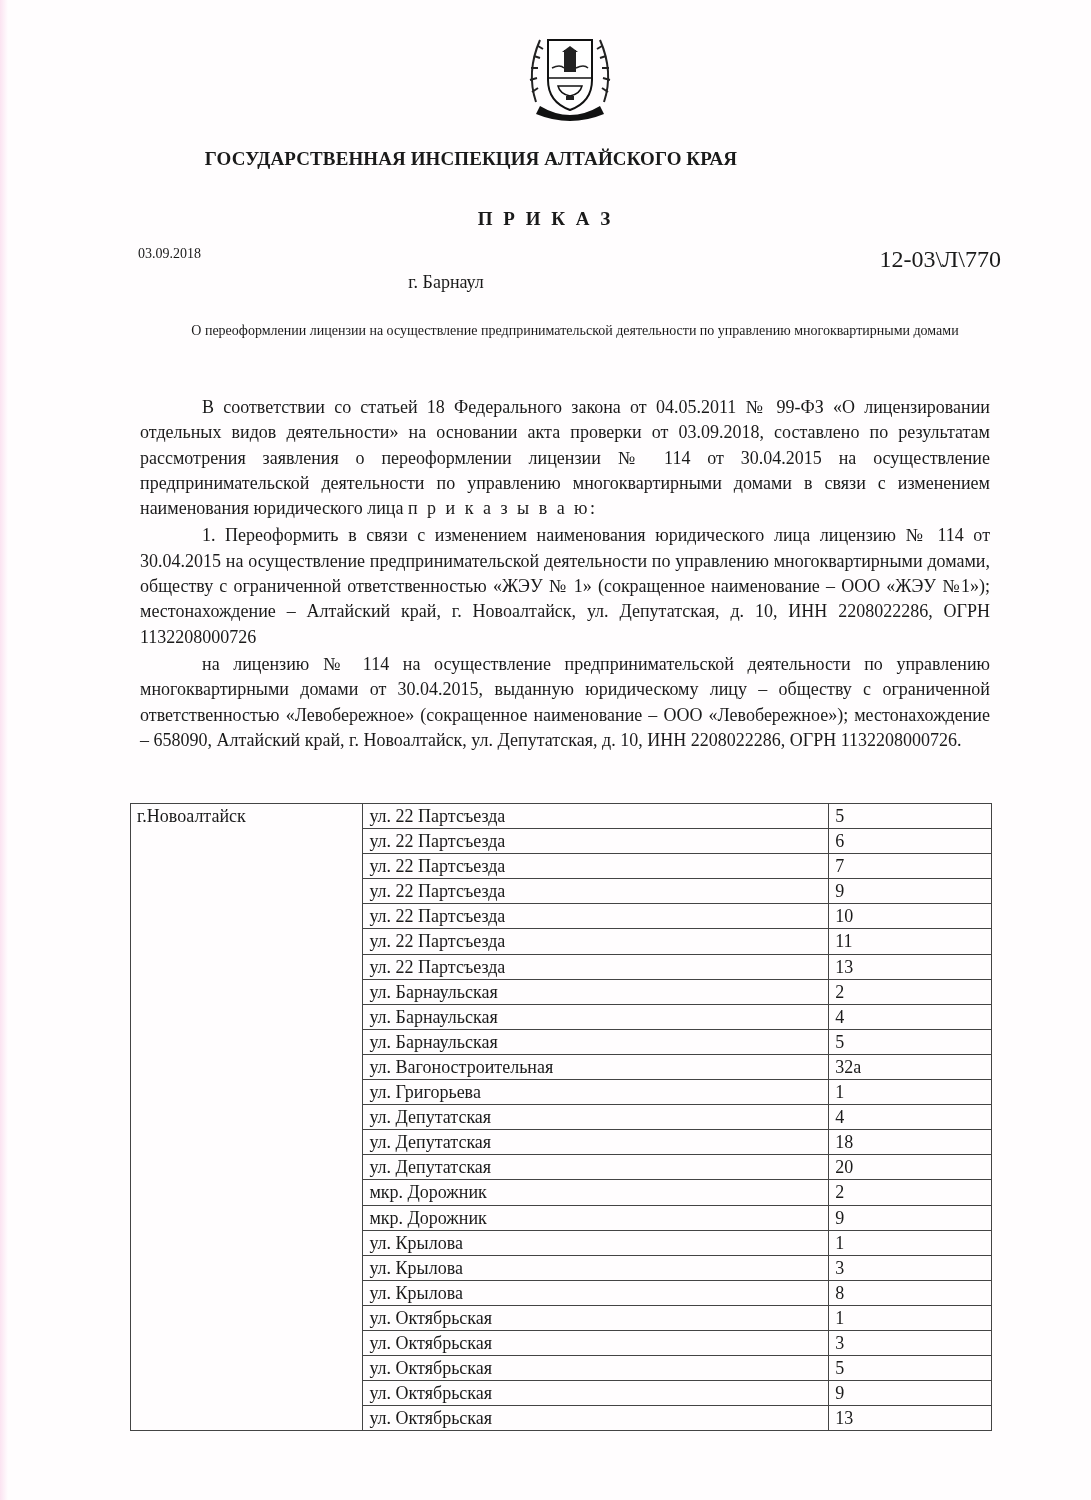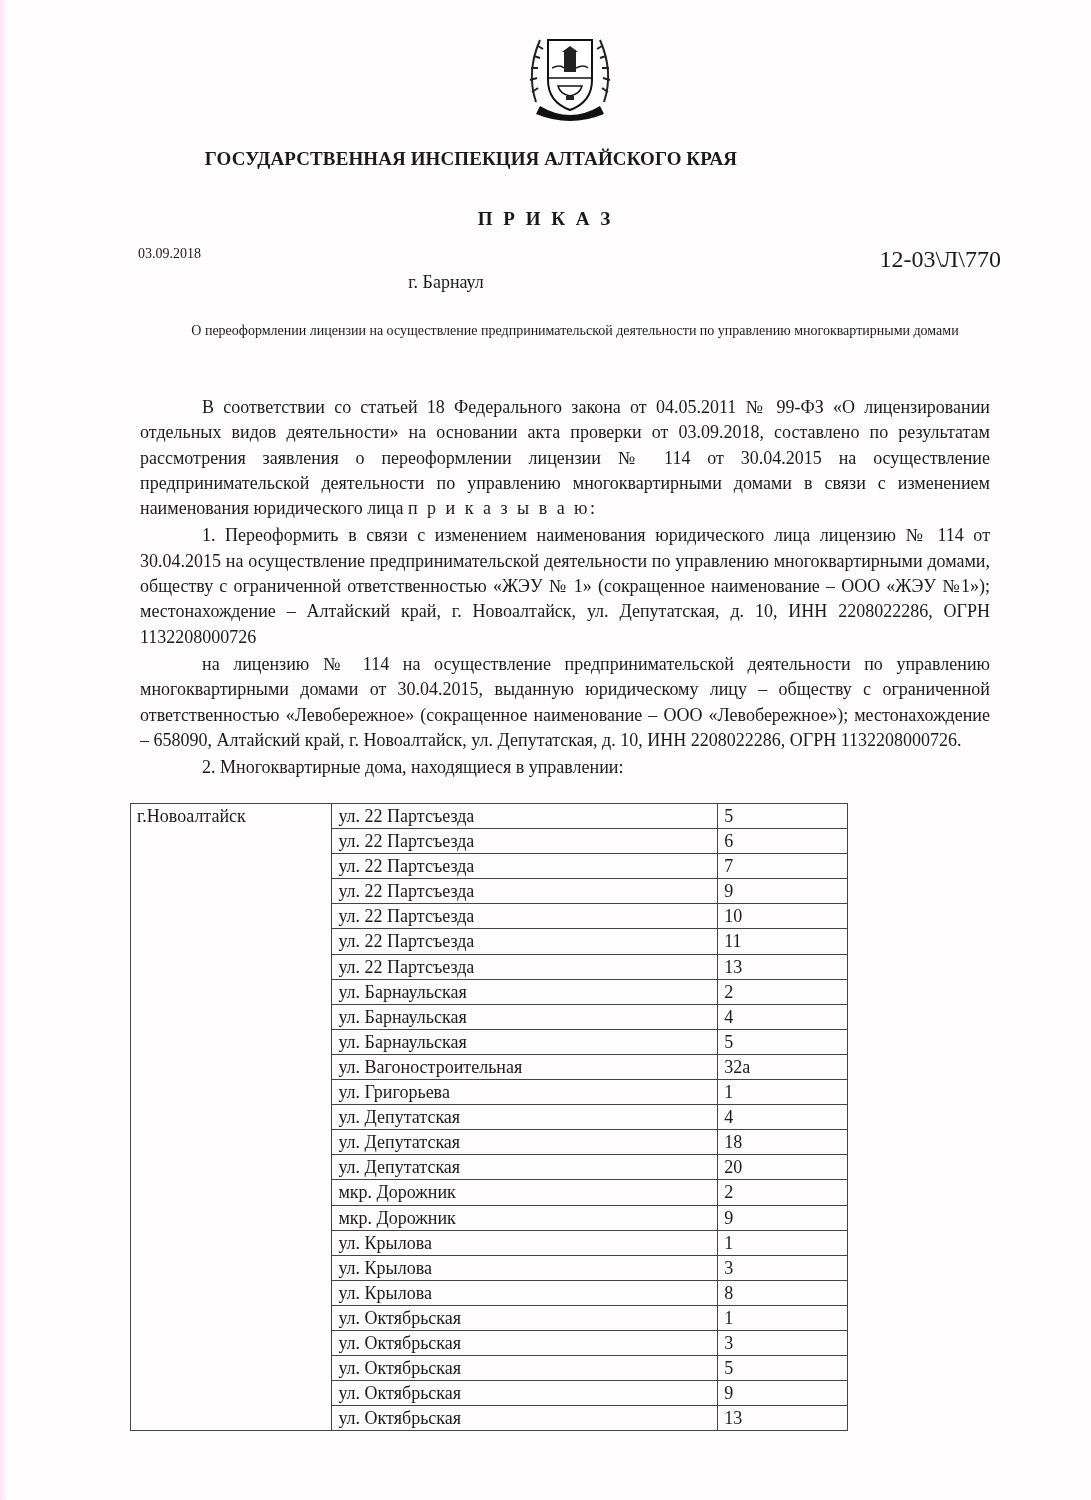--- a/index.html
+++ b/index.html
@@ -34,21 +34,21 @@
     position: absolute; left: 140px; width: 870px; top: 318px;
     text-align: center; font-size: 14px; line-height: 25px;
   }
   .body-text {
     position: absolute; left: 138px; width: 854px; top: 393px;
     font-size: 18px; line-height: 25.3px; text-align: justify;
   }
   .body-text p { margin: 2px; text-indent: 62px; text-align: justify; }
   .spaced { letter-spacing: 2.5px; }
   table.houses {
-    position: absolute; left: 130px; top: 803px; width: 718px;
+    position: absolute; left: 130px; top: 803px; width: 862px;
     border-collapse: collapse; font-size: 18px;
   }
   table.houses td {
     border: 1.3px solid #444; padding: 0 6px; height: 24.1px; line-height: 24px;
     vertical-align: top;
   }
   table.houses td.city-cell { width: 214px; border-bottom: 1.3px solid #444; }
   table.houses td.street { width: 442px; }
   table.houses td.num { width: 146px; }
 </style>
@@ -79,21 +79,20 @@
 <div class="date">03.09.2018</div>
 <div class="number">12-03\Л\770</div>
 <div class="city">г. Барнаул</div>
 
 <div class="subject">О переоформлении лицензии на осуществление предпринимательской деятельности по управлению многоквартирными домами</div>
 
 <div class="body-text">
   <p><span>В соответствии со статьей 18 Федерального закона от 04.05.2011 № 99-ФЗ «О лицензировании отдельных видов деятельности» на основании акта проверки от 03.09.2018, составлено по результатам рассмотрения заявления о переоформлении лицензии № 114 от 30.04.2015 на осуществление предпринимательской деятельности по управлению многоквартирными домами в связи с изменением наименования юридического лица</span> <span class="spaced">п р и к а з ы в а ю:</span></p>
   <p>1. Переоформить в связи с изменением наименования юридического лица лицензию № 114 от 30.04.2015 на осуществление предпринимательской деятельности по управлению многоквартирными домами, обществу с ограниченной ответственностью «ЖЭУ № 1» (сокращенное наименование – ООО «ЖЭУ №1»); местонахождение – Алтайский край, г. Новоалтайск, ул. Депутатская, д. 10, ИНН 2208022286, ОГРН 1132208000726</p>
   <p>на лицензию № 114 на осуществление предпринимательской деятельности по управлению многоквартирными домами от 30.04.2015, выданную юридическому лицу – обществу с ограниченной ответственностью «Левобережное» (сокращенное наименование – ООО «Левобережное»); местонахождение – 658090, Алтайский край, г. Новоалтайск, ул. Депутатская, д. 10, ИНН 2208022286, ОГРН 1132208000726.</p>
-  <p>2. Многоквартирные дома, находящиеся в управлении:</p>
 </div>
 
 <table class="houses">
   <tbody id="houses-body">
       <tr>
         <td class="city-cell" rowspan="25">г.Новоалтайск</td>
         <td class="street">ул. 22 Партсъезда</td>
         <td class="num">5</td>
       </tr>
       <tr>

